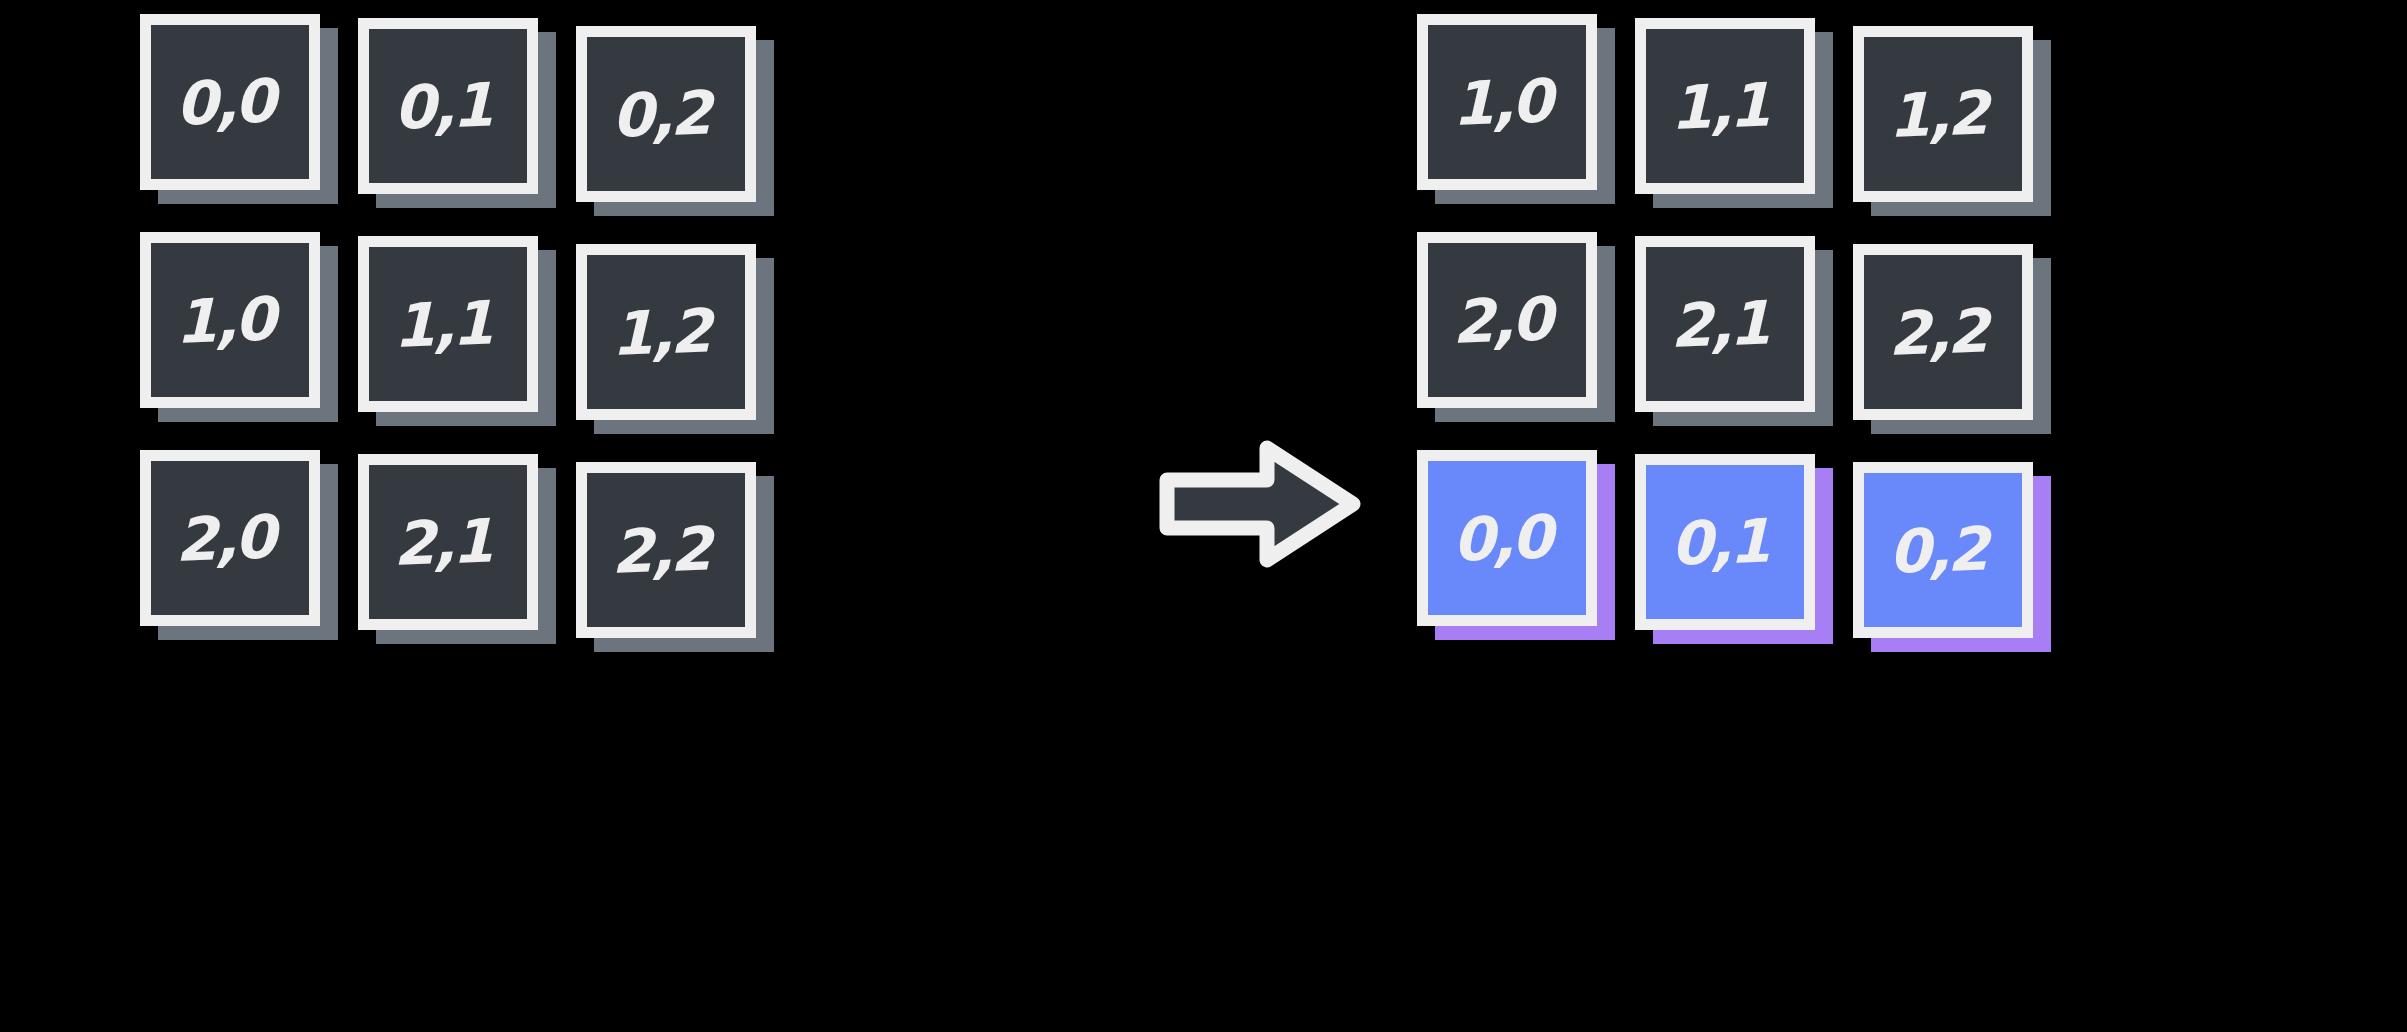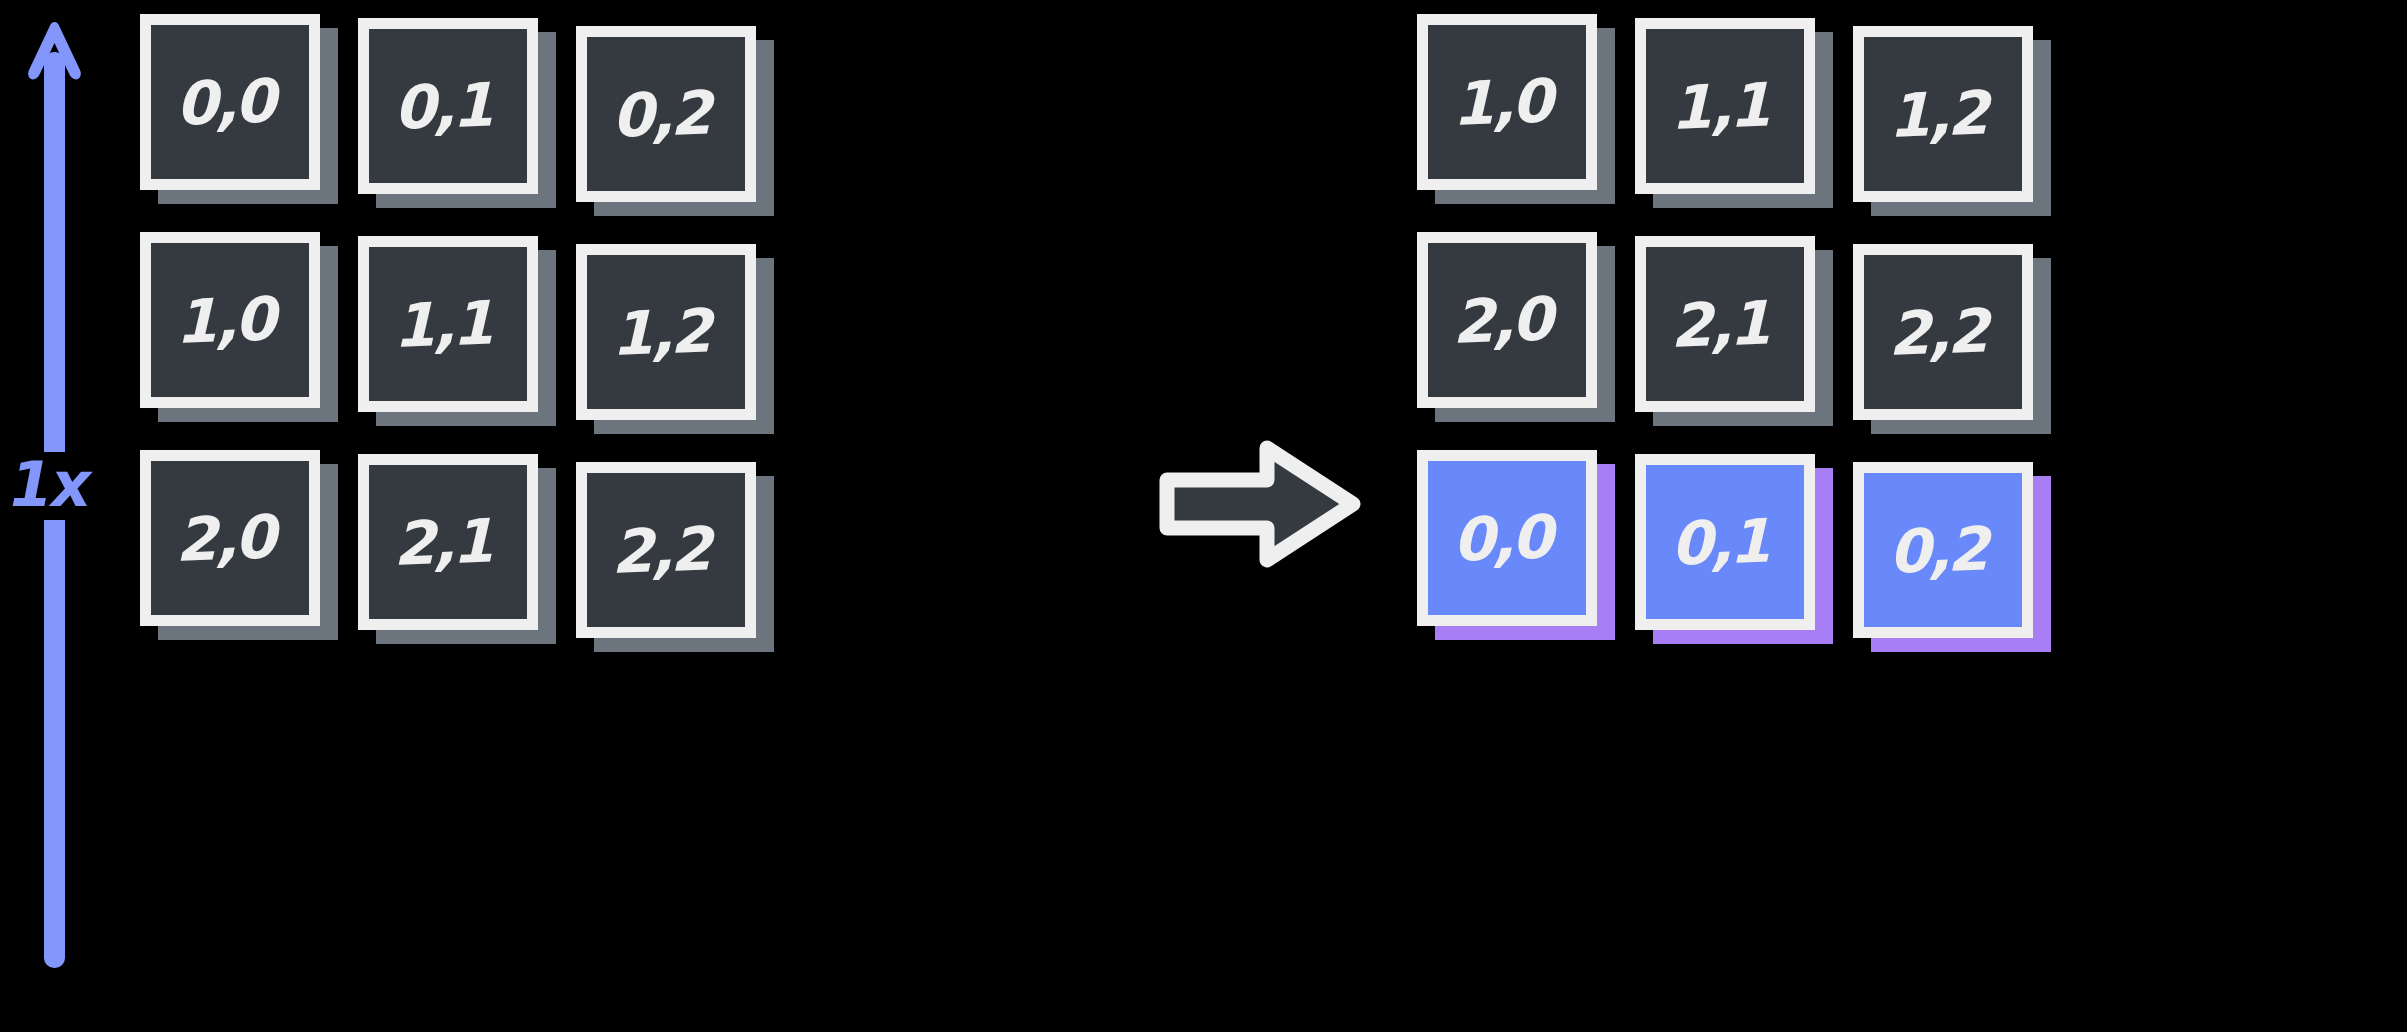--- a/index.html
+++ b/index.html
@@ -119,30 +119,20 @@
     top: 434px;
     width: 220px;
     height: 140px;
   }
 </style>
 </head>
 <body>
 
 <div id="stage">
 
-  <div class="axis">
-    <svg class="axis-svg" width="130" height="1032" viewBox="0 0 130 1032">
-      <g fill="#8396FB">
-        <rect x="44" y="52" width="21" height="916" rx="10"></rect>
-        <path d="M 54.5 18 L 54.5 18 L 76 76 L 33 76 Z" fill="none"></path>
-        <path d="M 54.5 22 C 56 22 57.5 22.8 58.5 24.5 L 80 70 C 82.5 75.5 79 81 74 79 C 71.5 78 70 76 69 73.5 L 54.5 43 L 40 73.5 C 39 76 37.5 78 35 79 C 30 81 26.5 75.5 29 70 L 50.5 24.5 C 51.5 22.8 53 22 54.5 22 Z"></path>
-      </g>
-    </svg>
-    <div class="axis-label">1x</div>
-  </div>
 
   <div class="grid left">
 
     <div class="grid-row r0">
       <div class="shadow" style="left:18px;  top:14px;"></div>
       <div class="cell" style="left:0px;   top:0px;">
         <span class="cell-label">0,0</span>
       </div>
       <div class="shadow" style="left:236px; top:18px;"></div>
       <div class="cell" style="left:218px; top:4px;">

